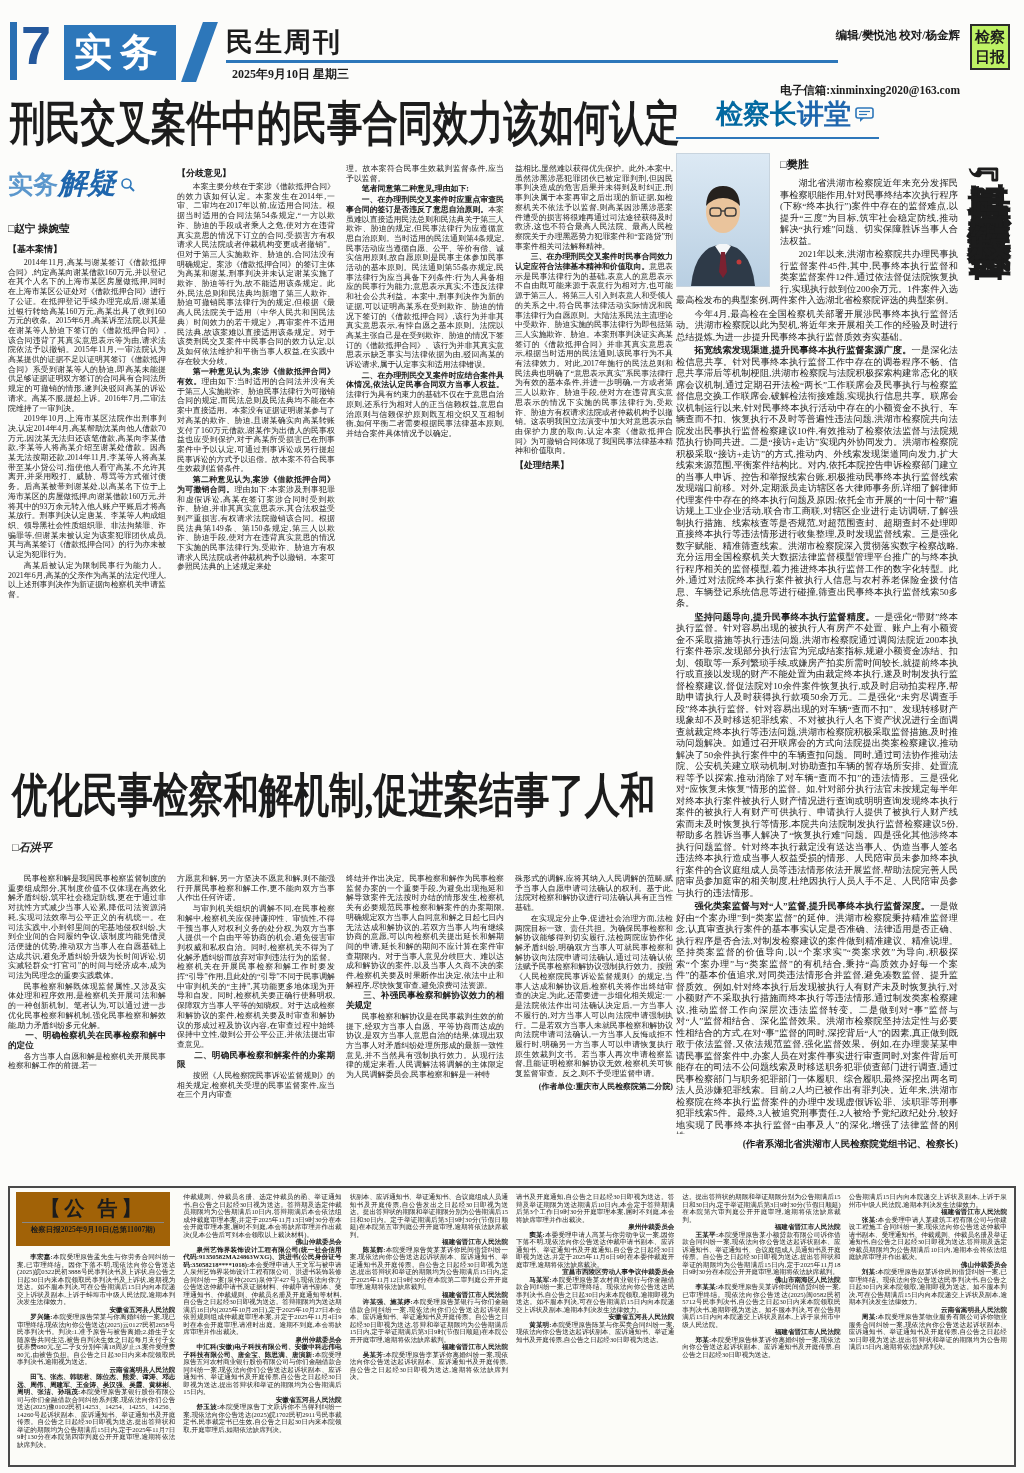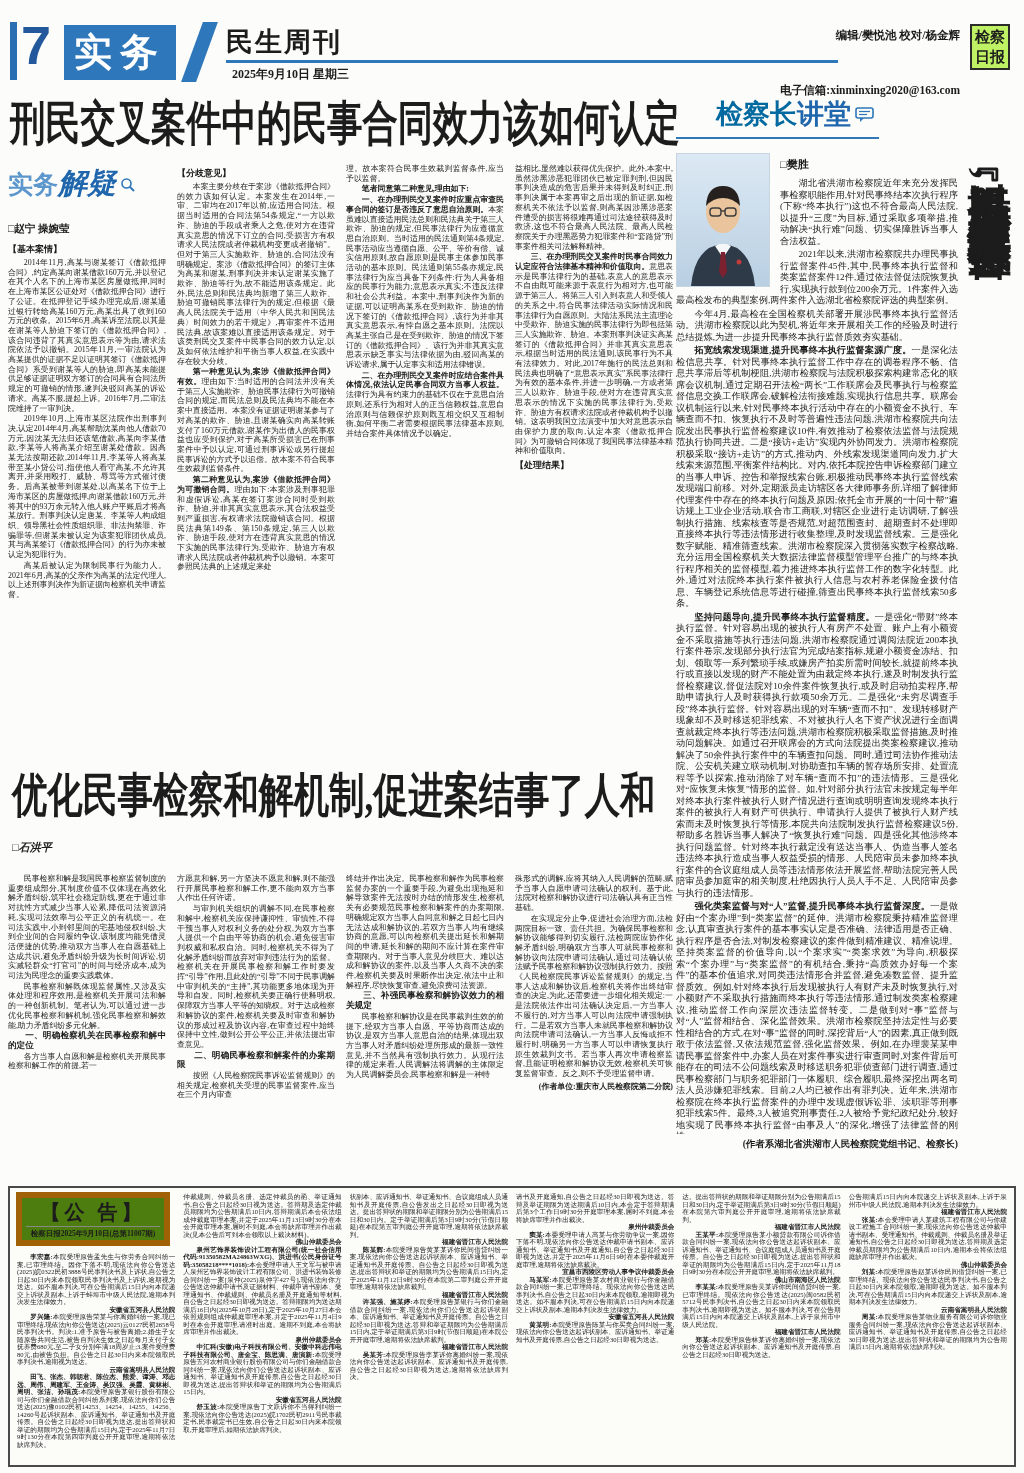--- a/index.html
+++ b/index.html
@@ -58,22 +58,22 @@
       writing-mode:vertical-rl;font-size:44px;font-weight:900;letter-spacing:2px;line-height:66px;
       overflow:hidden;}
   
   .notice{position:absolute;left:8px;top:1186px;width:1008px;height:281px;border:2px solid #4a4a4a;
           box-sizing:border-box;padding:5px 7px;display:flex;gap:8px;background:#fcfcf8;}
   .ann-col{flex:1;overflow:hidden;min-width:0;}
   .ann-col:first-child{padding-top:60px;}
   .ann-col p{margin:0;text-indent:2em;text-align:justify;font-size:6.6px;line-height:7.5px;}
   .ann-col p.cont{text-indent:0;}
   .ann-col p.court{text-align:right;font-weight:900;text-indent:0;}
-  .notice-head{position:absolute;left:16px;top:1192px;width:154px;height:54px;border:6px solid #a16207;
-               box-sizing:border-box;text-align:center;background:#4d7c0f;z-index:2;}
+  .notice-head{position:absolute;left:16px;top:1192px;width:154px;height:54px;border:2px solid #a16207;
+               box-sizing:border-box;text-align:center;background:#a16207;z-index:2;}
   .notice-title{font-size:20px;font-weight:900;letter-spacing:4px;line-height:28px;}
   .notice-issue{font-size:7.5px;font-weight:bold;border-top:1px solid #888;margin:0 4px;padding-top:2px;}
   .icon-svg{vertical-align:baseline;}
 </style>
 </head>
 <body>
 
 <div class="page">
 
   <div class="hd-bar"></div>
@@ -158,21 +158,21 @@
       <path d="M44 98 L48 98 L50 118 L46 124 L42 118 Z" fill="#7c2130"></path>
       <ellipse cx="46" cy="58" rx="17" ry="21" fill="#eac49c"></ellipse>
       <path d="M29 52 Q30 32 46 32 Q62 32 63 52 Q56 44 46 44 Q36 44 29 52 Z" fill="#26211e"></path>
       <rect x="33" y="54" width="11" height="8" rx="3" fill="none" stroke="#3a3a3a" stroke-width="1.4"></rect>
       <rect x="48" y="54" width="11" height="8" rx="3" fill="none" stroke="#3a3a3a" stroke-width="1.4"></rect>
       <line x1="44" y1="57" x2="48" y2="57" stroke="#3a3a3a" stroke-width="1.4"></line>
       <circle cx="62" cy="108" r="2.5" fill="#c23b3b"></circle>
     </svg>
     <div class="lect-byline">□樊胜</div>
     <div class="lect-body">
-        <p>湖北省洪湖市检察院近年来充分发挥民事检察职能作用,针对民事终结本次执行程序(下称“终本执行”)这也不符合最高人民法院,以提升“三度”为目标,通过采取多项举措,推动解决“执行难”问题、切实保障胜诉当事人合法权益。</p>
+        <p>湖北省洪湖市检察院近年来充分发挥民事检察职能作用,针对民事终结本次执行程序(下称“终本执行”)案件中存在的监督难点,以提升“三度”为目标,筑牢社会稳定防线,推动解决“执行难”问题、切实保障胜诉当事人合法权益。</p>
         <p>2021年以来,洪湖市检察院共办理民事执行监督案件45件,其中,民事终本执行监督和类案监督案件12件,通过依法督促法院恢复执行,实现执行款到位200余万元。1件案件入选最高检发布的典型案例,两件案件入选湖北省检察院评选的典型案例。</p>
         <p>今年4月,最高检在全国检察机关部署开展涉民事终本执行监督活动。洪湖市检察院以此为契机,将近年来开展相关工作的经验及时进行总结提炼,为进一步提升民事终本执行监督质效夯实基础。</p>
         <p><b>拓宽线索发现渠道,提升民事终本执行监督案源广度。</b>一是深化法检信息共享。针对民事终本执行监督工作中存在的调卷程序不畅、信息共享滞后等机制梗阻,洪湖市检察院与法院积极探索构建常态化的联席会议机制,通过定期召开法检“两长”工作联席会及民事执行与检察监督信息交换工作联席会,破解检法衔接难题,实现执行信息共享。联席会议机制运行以来,针对民事终本执行活动中存在的小额资金不执行、车辆查而不扣、恢复执行不及时等普遍性违法问题,洪湖市检察院共向法院发出民事执行监督检察建议10件,有效推动了检察依法监督与法院规范执行协同共进。二是“接访+走访”实现内外协同发力。洪湖市检察院积极采取“接访+走访”的方式,推动内、外线索发现渠道同向发力,扩大线索来源范围,平衡案件结构比。对内,依托本院控告申诉检察部门建立的当事人申诉、控告和举报线索台账,积极推动民事终本执行监督线索发现端口前移。对外,定期派员走访辖区各大律师事务所,详细了解律师代理案件中存在的终本执行问题及原因;依托全市开展的“十问十帮”遍访规上工业企业活动,联合市工商联,对辖区企业进行走访调研,了解强制执行措施、线索核查等是否规范,对超范围查封、超期查封不处理即直接终本执行等违法情形进行收集整理,及时发现监督线索。三是强化数字赋能、精准筛查线索。洪湖市检察院深入贯彻落实数字检察战略,充分运用全国检察机关大数据法律监督模型管理平台推广的与终本执行程序相关的监督模型,着力推进终本执行监督工作的数字化转型。此外,通过对法院终本执行案件被执行人信息与农村养老保险金拨付信息、车辆登记系统信息等进行碰撞,筛查出民事终本执行监督线索50多条。</p>
         <p><b>坚持问题导向,提升民事终本执行监督精度。</b>一是强化“带财”终本执行监督。针对容易出现的被执行人有房产不处置、账户上有小额资金不采取措施等执行违法问题,洪湖市检察院通过调阅法院近200本执行案件卷宗,发现部分执行法官为完成结案指标,规避小额资金冻结、扣划、领取等一系列繁琐手续,或嫌房产拍卖所需时间较长,就提前终本执行或直接以发现的财产不能处置为由裁定终本执行,遂及时制发执行监督检察建议,督促法院对10余件案件恢复执行,或及时启动拍卖程序,帮助申请执行人及时获得执行款项50余万元。二是强化“未穷尽调查手段”终本执行监督。针对容易出现的对车辆“查而不扣”、发现转移财产现象却不及时移送犯罪线索、不对被执行人名下资产状况进行全面调查就裁定终本执行等违法问题,洪湖市检察院积极采取监督措施,及时推动问题解决。如通过召开联席会的方式向法院提出类案检察建议,推动解决了50余件执行案件中的车辆查扣问题。同时,通过司法协作推动法院、公安机关建立联动机制,对协助查扣车辆的暂存场所安排、处置流程等予以探索,推动消除了对车辆“查而不扣”的违法情形。三是强化对“应恢复未恢复”情形的监督。如,针对部分执行法官未按规定每半年对终本执行案件被执行人财产情况进行查询或明明查询发现终本执行案件的被执行人有财产可供执行、申请执行人提供了被执行人财产线索而未及时恢复执行等情形,本院共向法院制发执行监督检察建议5份,帮助多名胜诉当事人解决了“恢复执行难”问题。四是强化其他涉终本执行问题监督。针对终本执行裁定没有送达当事人、伪造当事人签名违法终本执行造成当事人权益受损的情形、人民陪审员未参加终本执行案件的合议庭组成人员等违法情形依法开展监督,帮助法院完善人民陪审员参加庭审的相关制度,杜绝因执行人员人手不足、人民陪审员参与执行的违法情形。</p>
         <p><b>强化类案监督与对“人”监督,提升民事终本执行监督深度。</b>一是做好由“个案办理”到“类案监督”的延伸。洪湖市检察院秉持精准监督理念,认真审查执行案件的基本事实认定是否准确、法律适用是否正确、执行程序是否合法,对制发检察建议的案件做到精准建议、精准说理。坚持类案监督的价值导向,以“个案求实”“类案求效”为导向,积极探索“个案办理”与“类案监督”的有机结合,秉持“高质效办好每一个案件”的基本价值追求,对同类违法情形合并监督,避免凑数监督、提升监督质效。例如,针对终本执行后发现被执行人有财产未及时恢复执行,对小额财产不采取执行措施而终本执行等违法情形,通过制发类案检察建议,推动监督工作向深层次违法监督转变。二是做到对“事”监督与对“人”监督相结合、深化监督效果。洪湖市检察院坚持法定性与必要性相结合的方式,在对“事”监督的同时,深挖背后“人”的因素,真正做到既敢于依法监督,又依法规范监督,强化监督效果。例如,在办理裴某某申请民事监督案件中,办案人员在对案件事实进行审查同时,对案件背后可能存在的司法不公问题线索及时移送职务犯罪侦查部门进行调查,通过民事检察部门与职务犯罪部门一体履职、综合履职,最终深挖出两名司法人员涉嫌犯罪线索。目前,2人均已被作出有罪判决。近年来,洪湖市检察院在终本执行监督案件的办理中发现虚假诉讼罪、渎职罪等刑事犯罪线索5件。最终,3人被追究刑事责任,2人被给予党纪政纪处分,较好地实现了民事终本执行监督“由事及人”的深化,增强了法律监督的刚性。</p>
       </div>
   </div>
   <div class="lect-attrib">(作者系湖北省洪湖市人民检察院党组书记、检察长)</div>
   <div class="vert-headline">以提升『三度』为目标,做实民事终本执行监督</div>
 

